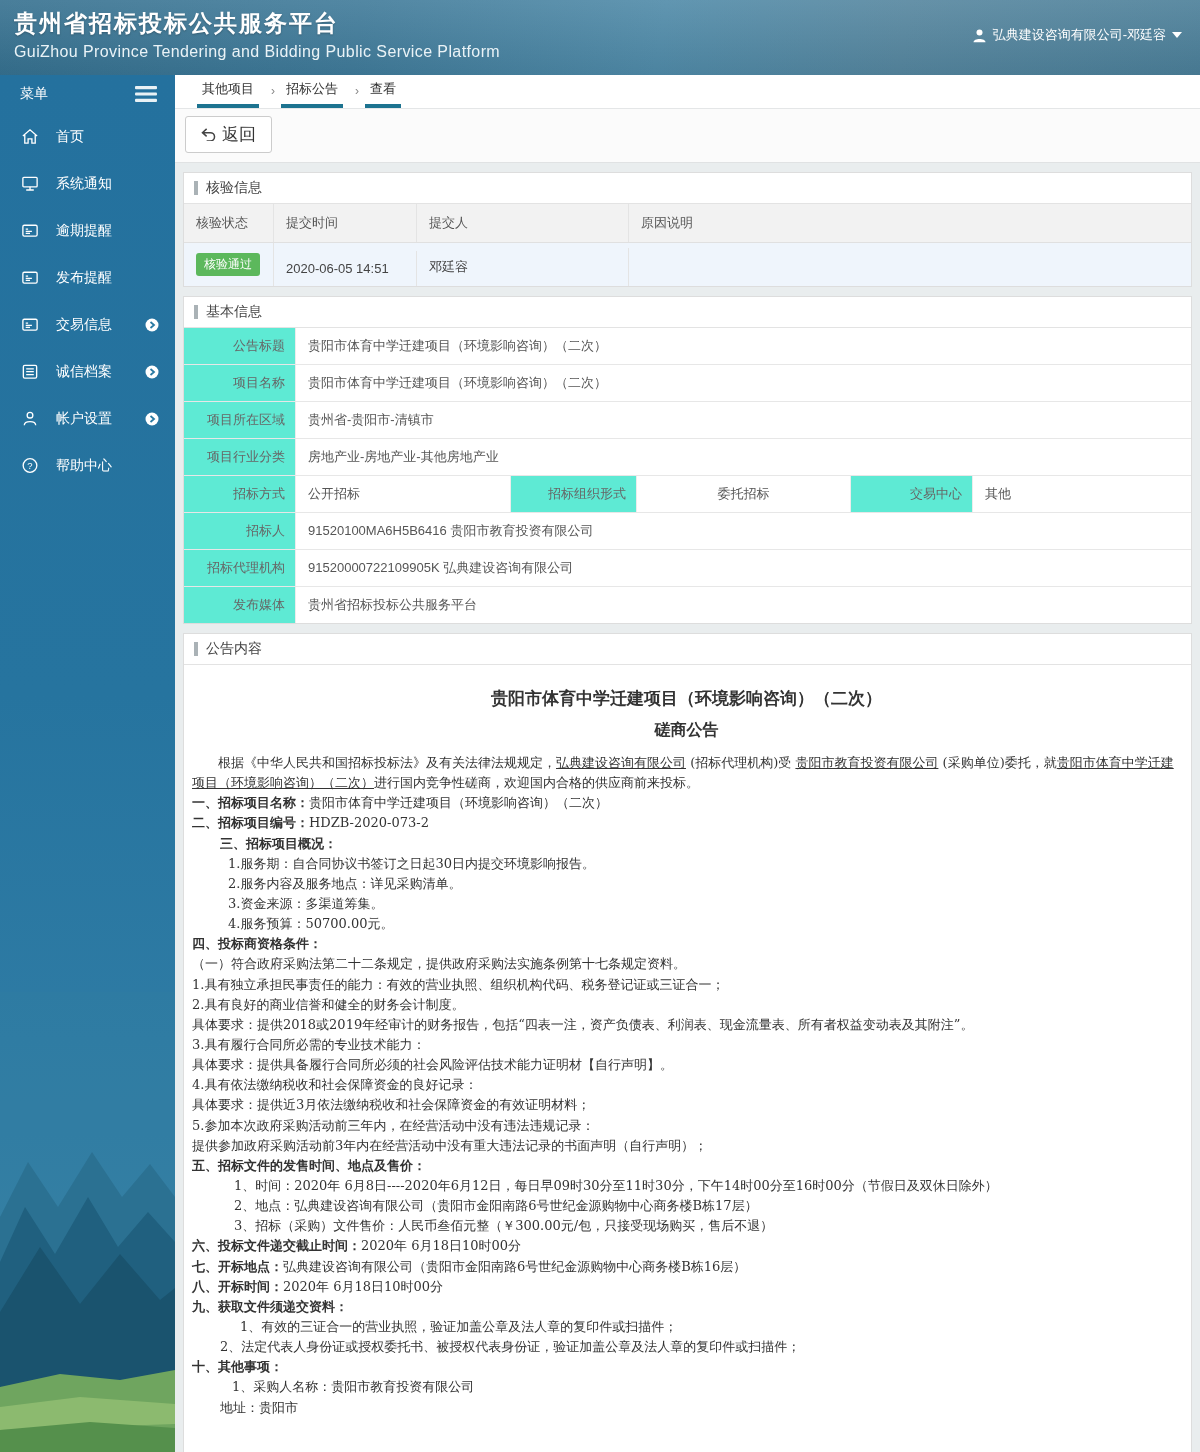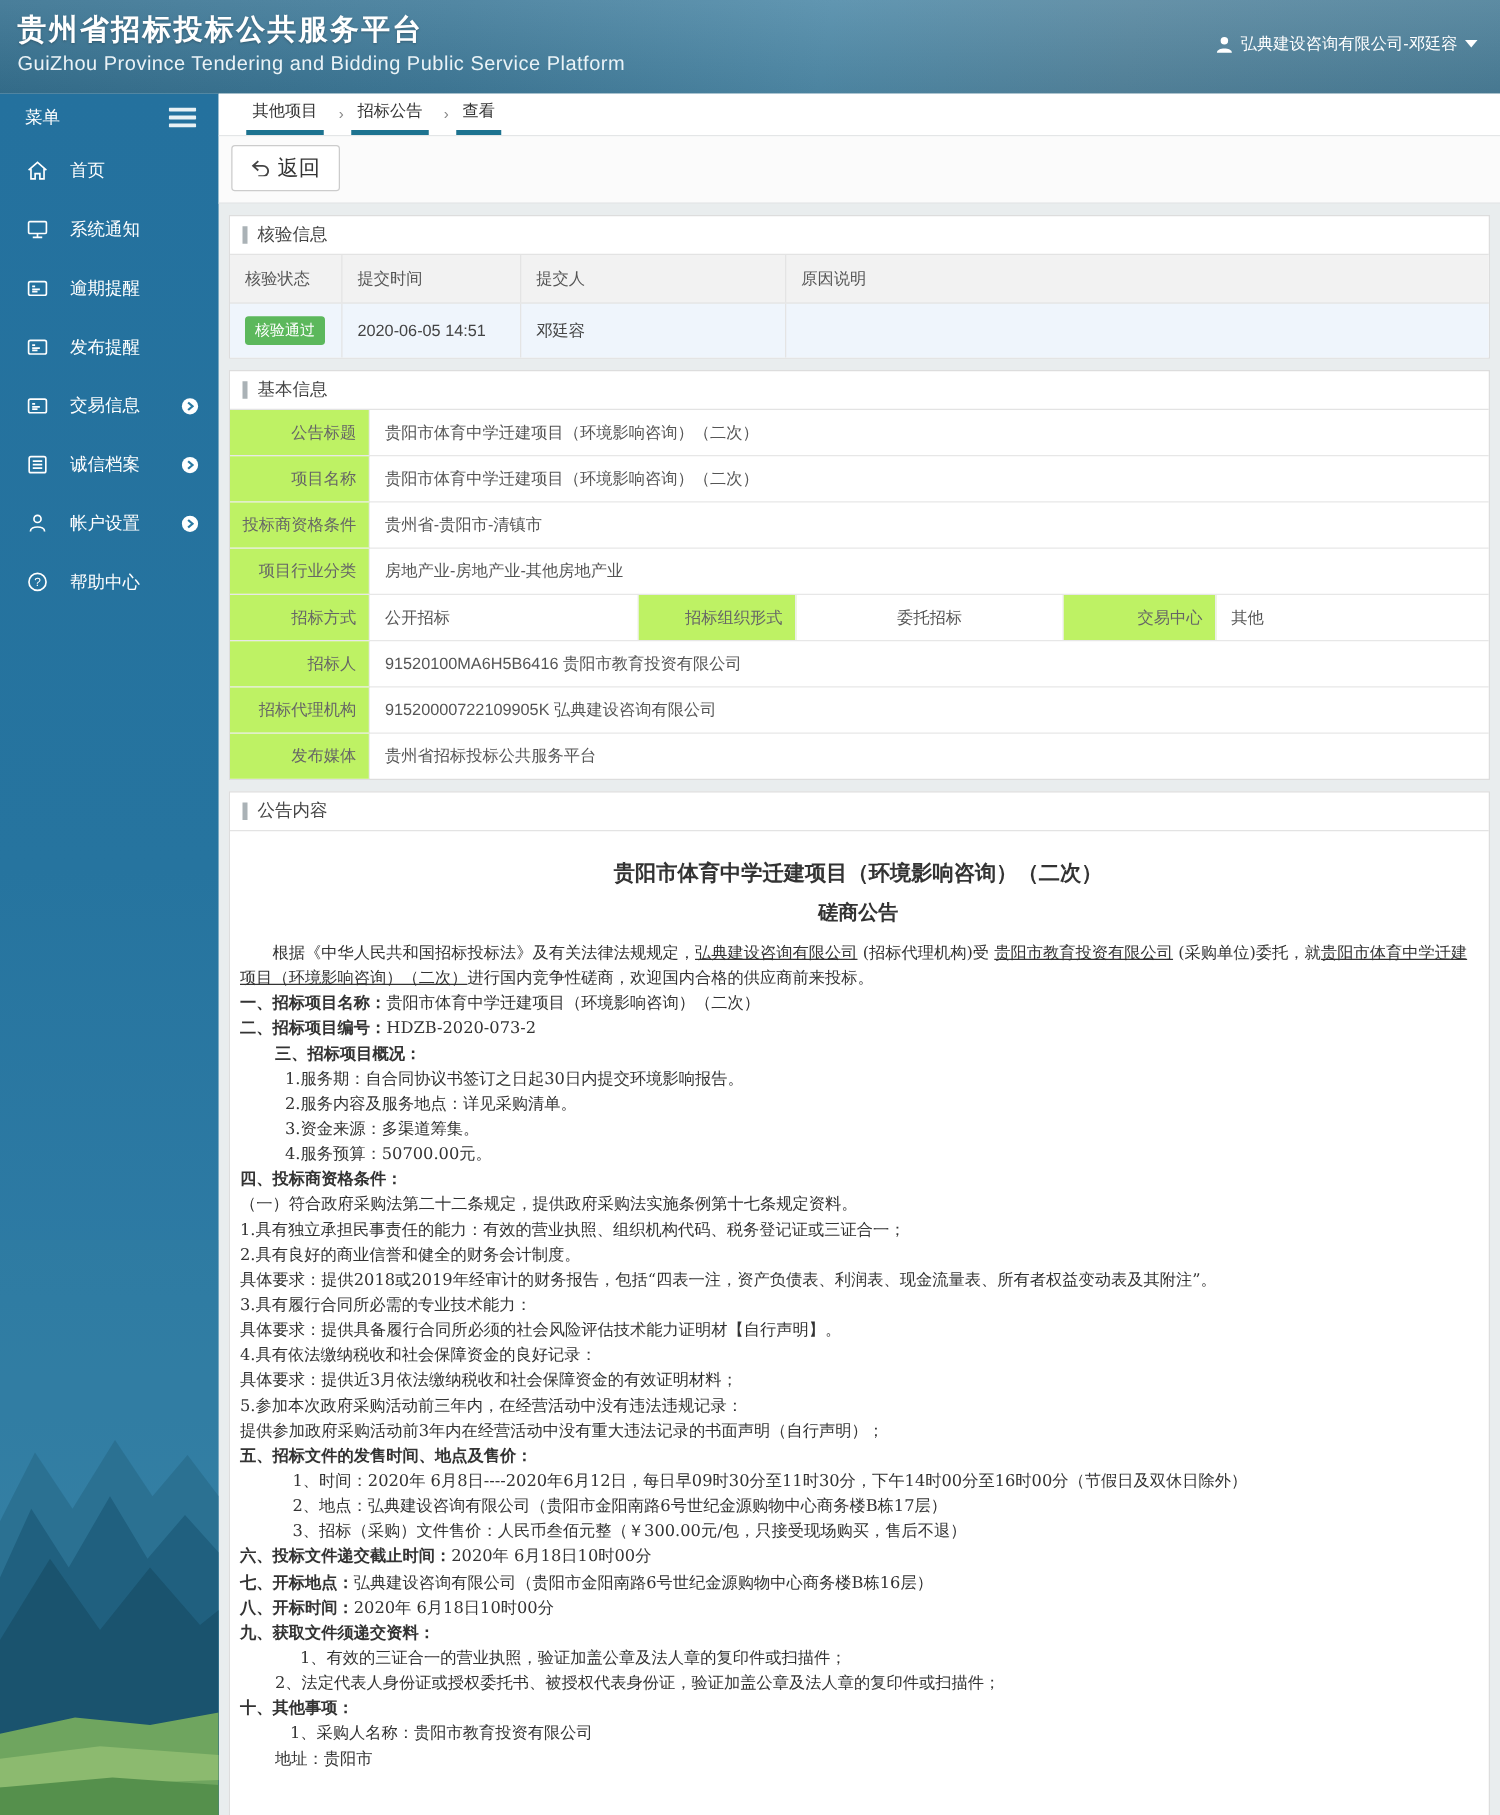--- a/index.html
+++ b/index.html
@@ -39,30 +39,30 @@
     padding:6px 15px; font-size:17px; color:#333; cursor:pointer; font-family:inherit; }
   .back-btn svg { stroke:#444; fill:none; stroke-width:1.6; }
 
   .panel { background:#fff; border:1px solid #ddd; margin:9px 8px 0; }
   .panel-head { height:31px; display:flex; align-items:center; padding:0 10px; border-bottom:1px solid #e3e3e3; font-size:14px; color:#444; }
   .panel-head .bar { width:4px; height:14px; background:#aab2b6; margin-right:8px; }
 
   
   .vt-row { display:flex; font-size:13px; }
   .vt-row.head { background:#f2f2f2; color:#555; border-bottom:1px solid #e0e0e0; }
-  .vt-row.data { background:#eff5fc; color:#444; }
+  .vt-row.data { background:#eff5fc; color:#444;align-items:flex-end; }
   .vt-cell { padding:10px 12px; border-right:1px solid #e4e4e4; display:flex; align-items:center; }
   .vt-cell:last-child { border-right:none; }
   .vc0 { width:90px; } .vc1 { width:143px; } .vc2 { width:212px; } .vc3 { flex:1; }
   .badge { background:#5cb85c; color:#fff; font-size:12px; padding:3px 8px; border-radius:3px; }
 
   
   .bi-row { display:flex; border-bottom:1px solid #e7e7e7; min-height:35px; font-size:13px; }
   .bi-row:last-child { border-bottom:none; }
-  .bi-l { background:#bef264; color:#666; text-align:right; padding:9px 10px; border-right:1px solid #ececec; }
+  .bi-l { background:#5eead4; color:#666; text-align:right; padding:9px 10px; border-right:1px solid #ececec; }
   .bi-v { color:#555; padding:9px 12px; }
   .b1 { width:112px; } .bv1 { flex:1; }
   .t-l1 { width:112px; } .t-v1 { width:215px; border-right:1px solid #ececec; }
   .t-l2 { width:126px; } .t-v2 { width:214px; border-right:1px solid #ececec;text-align:center; }
   .t-l3 { width:122px; } .t-v3 { flex:1; }
 
   
   .doc { padding:14px 10px 26px 8px; font-family:"DejaVu Serif", serif; font-size:13px; color:#333; min-height:790px; }
   .doc-title { text-align:center; font-weight:bold; font-size:17px; margin:8px 0 10px; }
   .doc-subtitle { text-align:center; font-weight:bold; font-size:16px; margin-bottom:12px; }
@@ -252,21 +252,21 @@
     <div id="basic-rows">
         <div class="bi-row">
           <div class="bi-l b1">公告标题</div>
           <div class="bi-v bv1">贵阳市体育中学迁建项目（环境影响咨询）（二次）</div>
         </div>
         <div class="bi-row">
           <div class="bi-l b1">项目名称</div>
           <div class="bi-v bv1">贵阳市体育中学迁建项目（环境影响咨询）（二次）</div>
         </div>
         <div class="bi-row">
-          <div class="bi-l b1">投标商资格条件</div>
+          <div class="bi-l b1">项目所在区域</div>
           <div class="bi-v bv1">贵州省-贵阳市-清镇市</div>
         </div>
         <div class="bi-row">
           <div class="bi-l b1">项目行业分类</div>
           <div class="bi-v bv1">房地产业-房地产业-其他房地产业</div>
         </div>
         <div class="bi-row">
           <div class="bi-l t-l1">招标方式</div>
           <div class="bi-v t-v1">公开招标</div>
           <div class="bi-l t-l2">招标组织形式</div>

